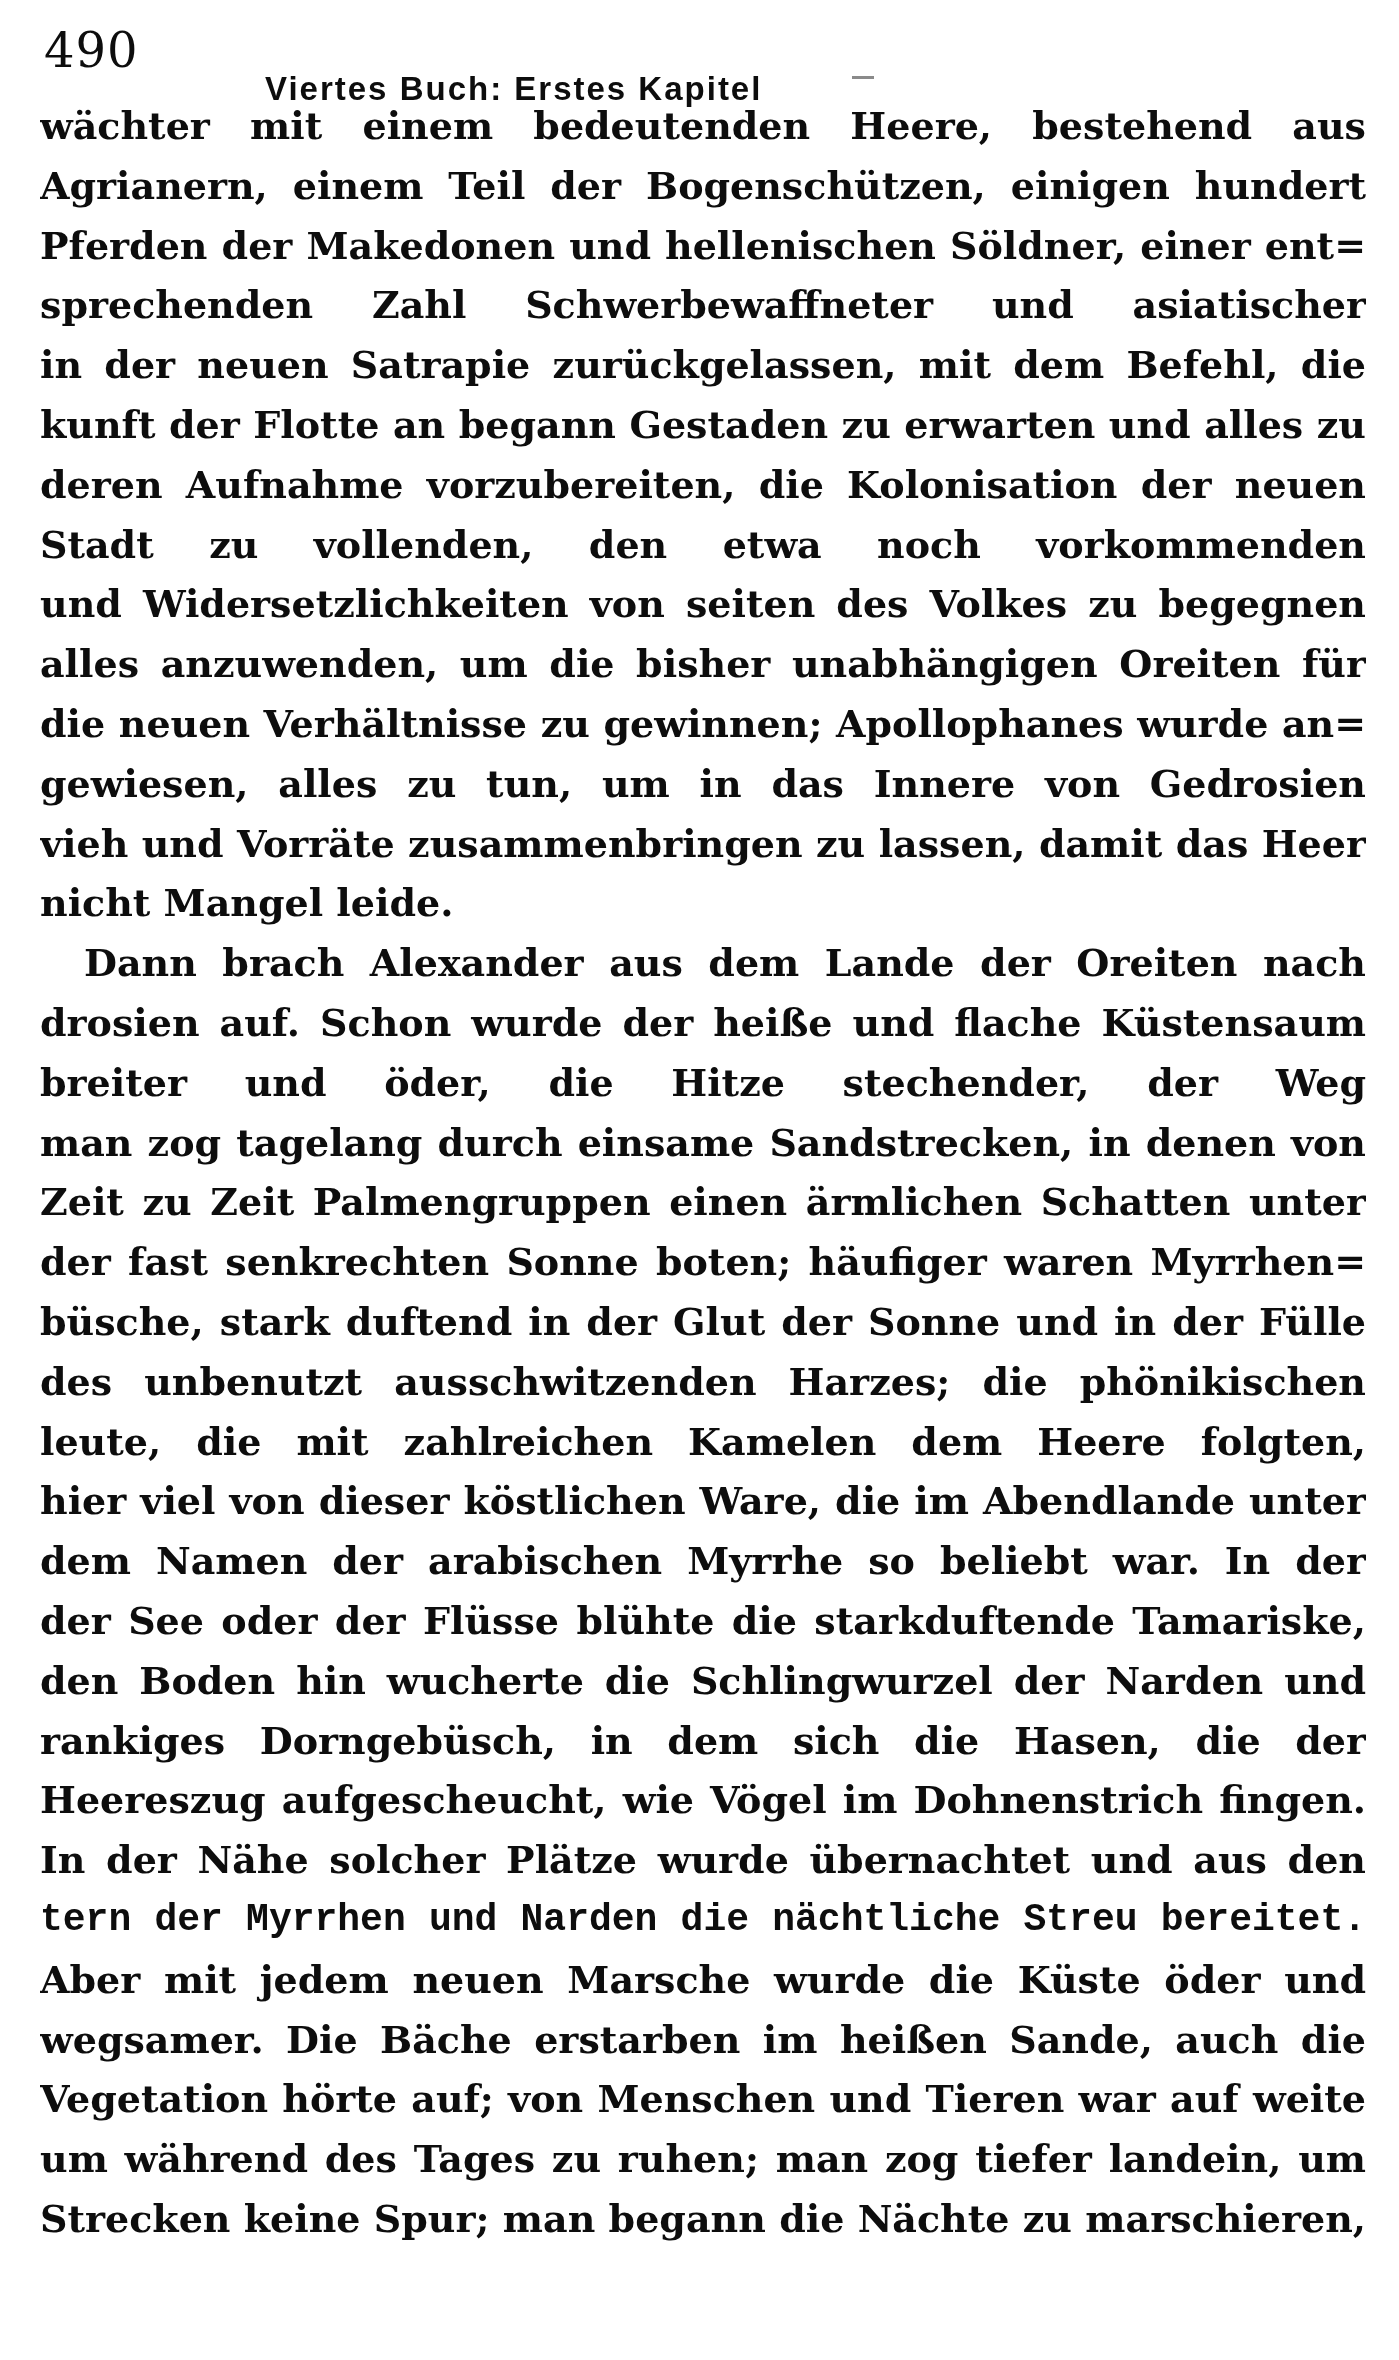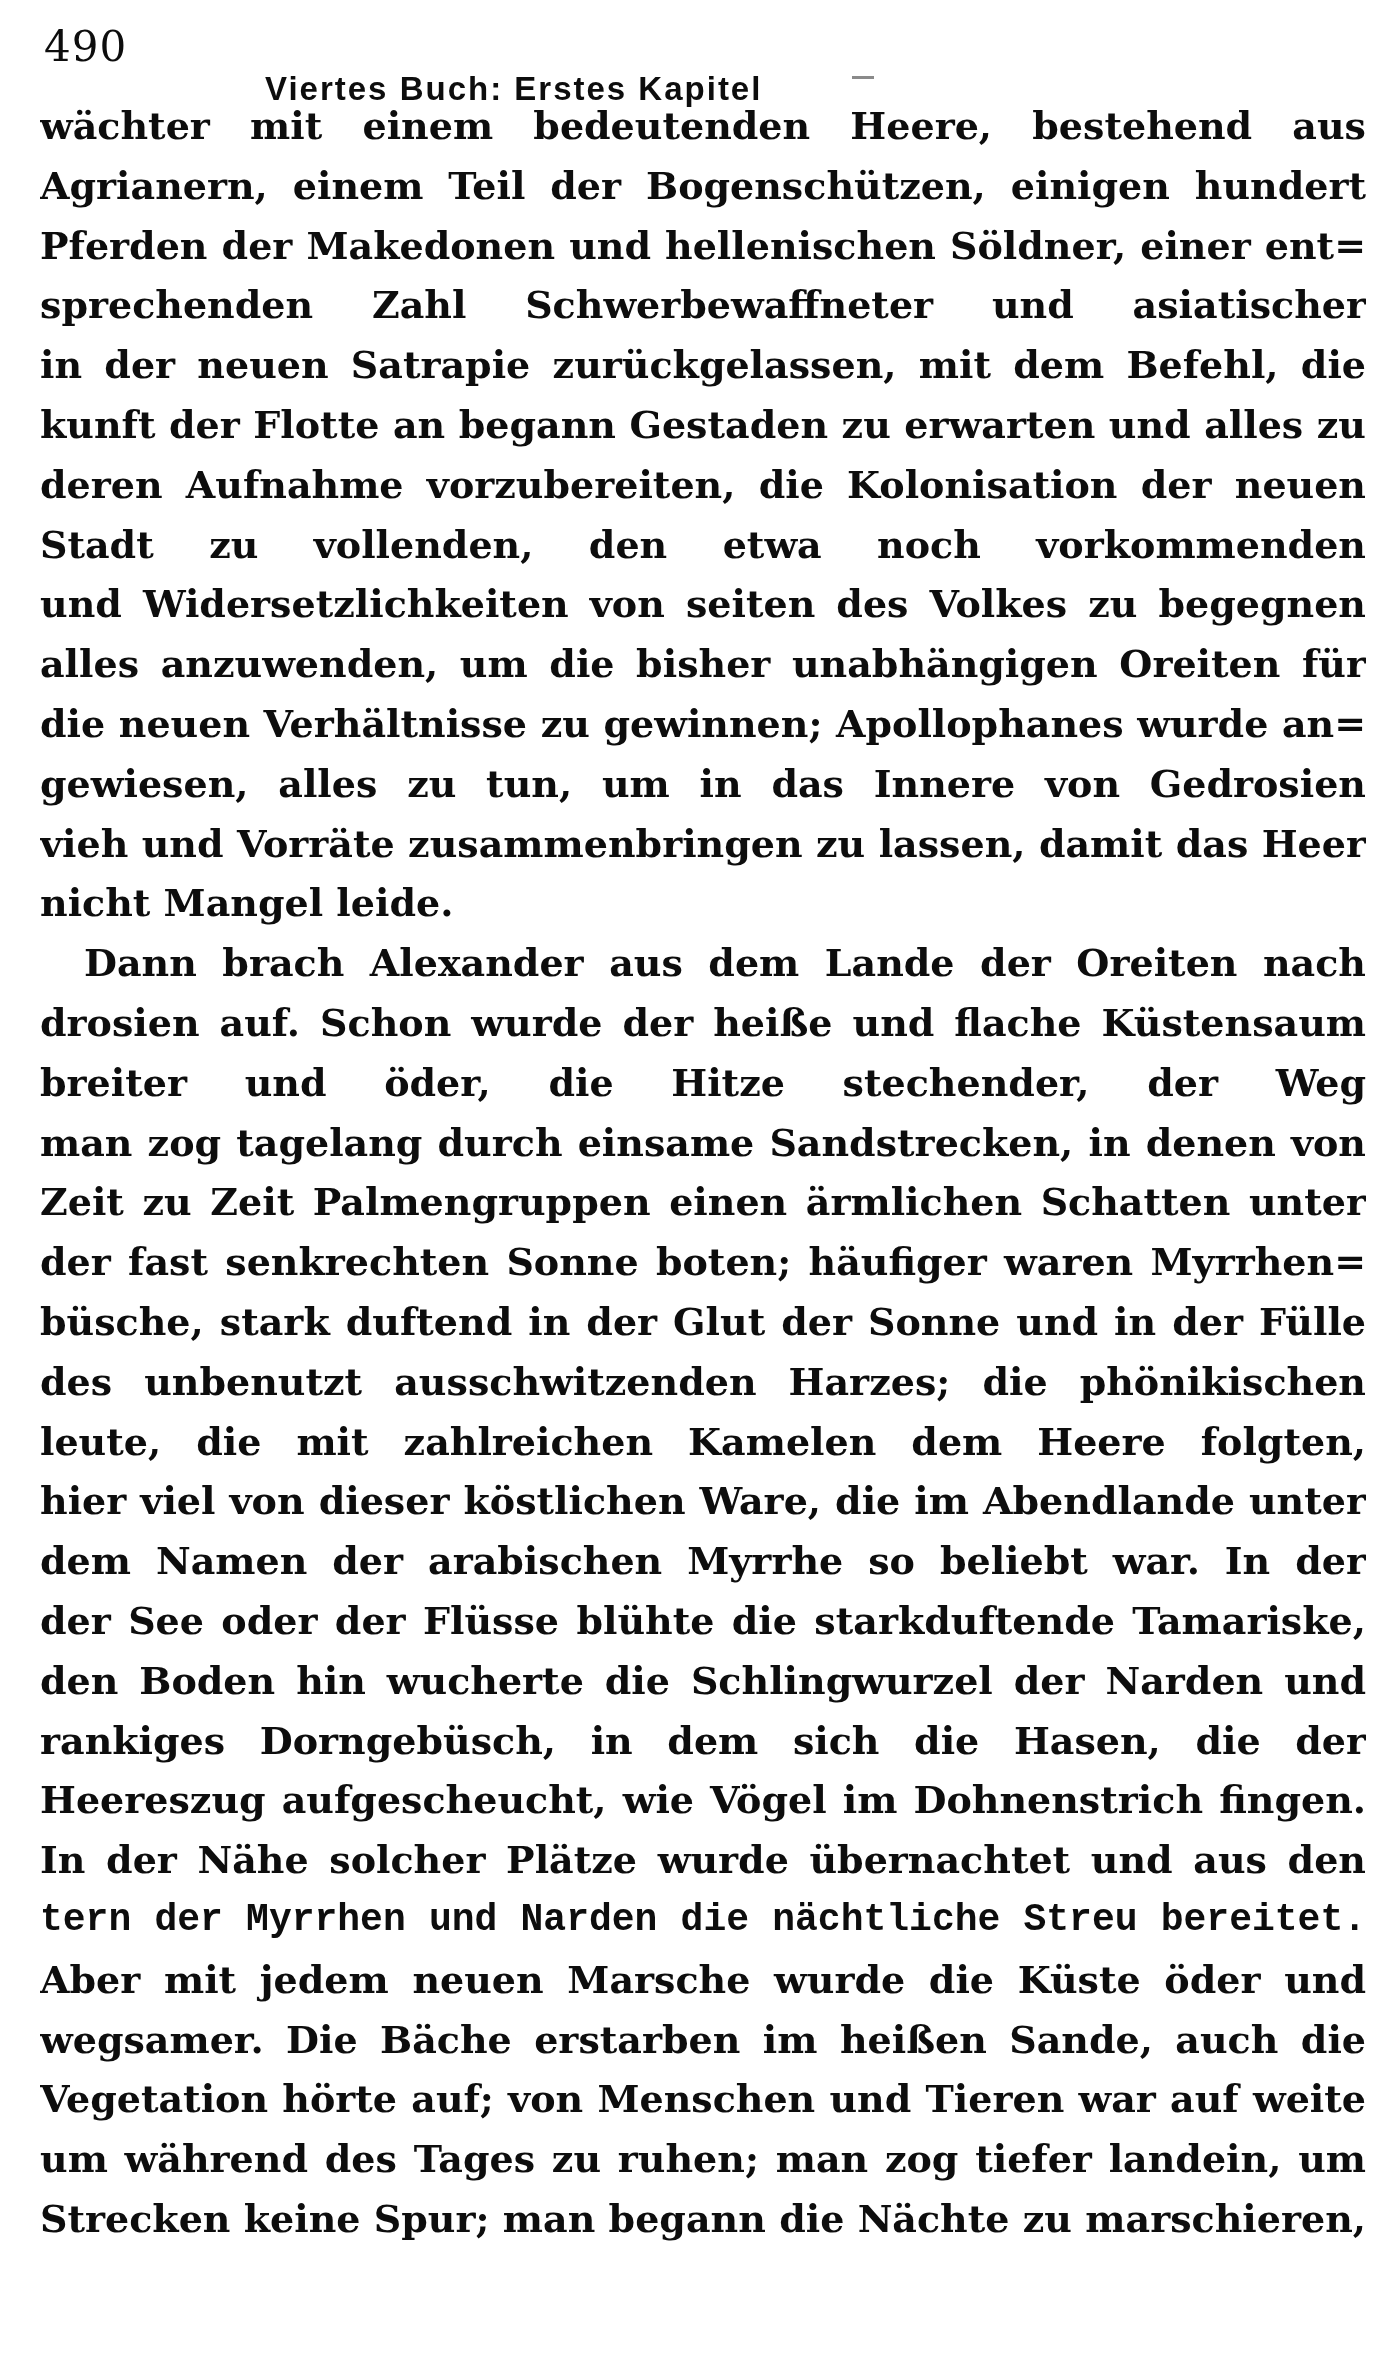--- a/index.html
+++ b/index.html
@@ -21,21 +21,21 @@
     position: absolute;
     top: 0;
     left: 0;
     width: 100%;
     height: 95px;
   }
   .pagenum {
     position: absolute;
     left: 44px;
     top: 22px;
-    font-size: 42px;
+    font-size: 48px;
     font-weight: normal;
     letter-spacing: 1px;
     font-family: "DejaVu Serif", serif;
     text-align: right;
   }
   .running-title {
     position: absolute;
     left: 265px;
     top: 26px;
     width: 700px;

